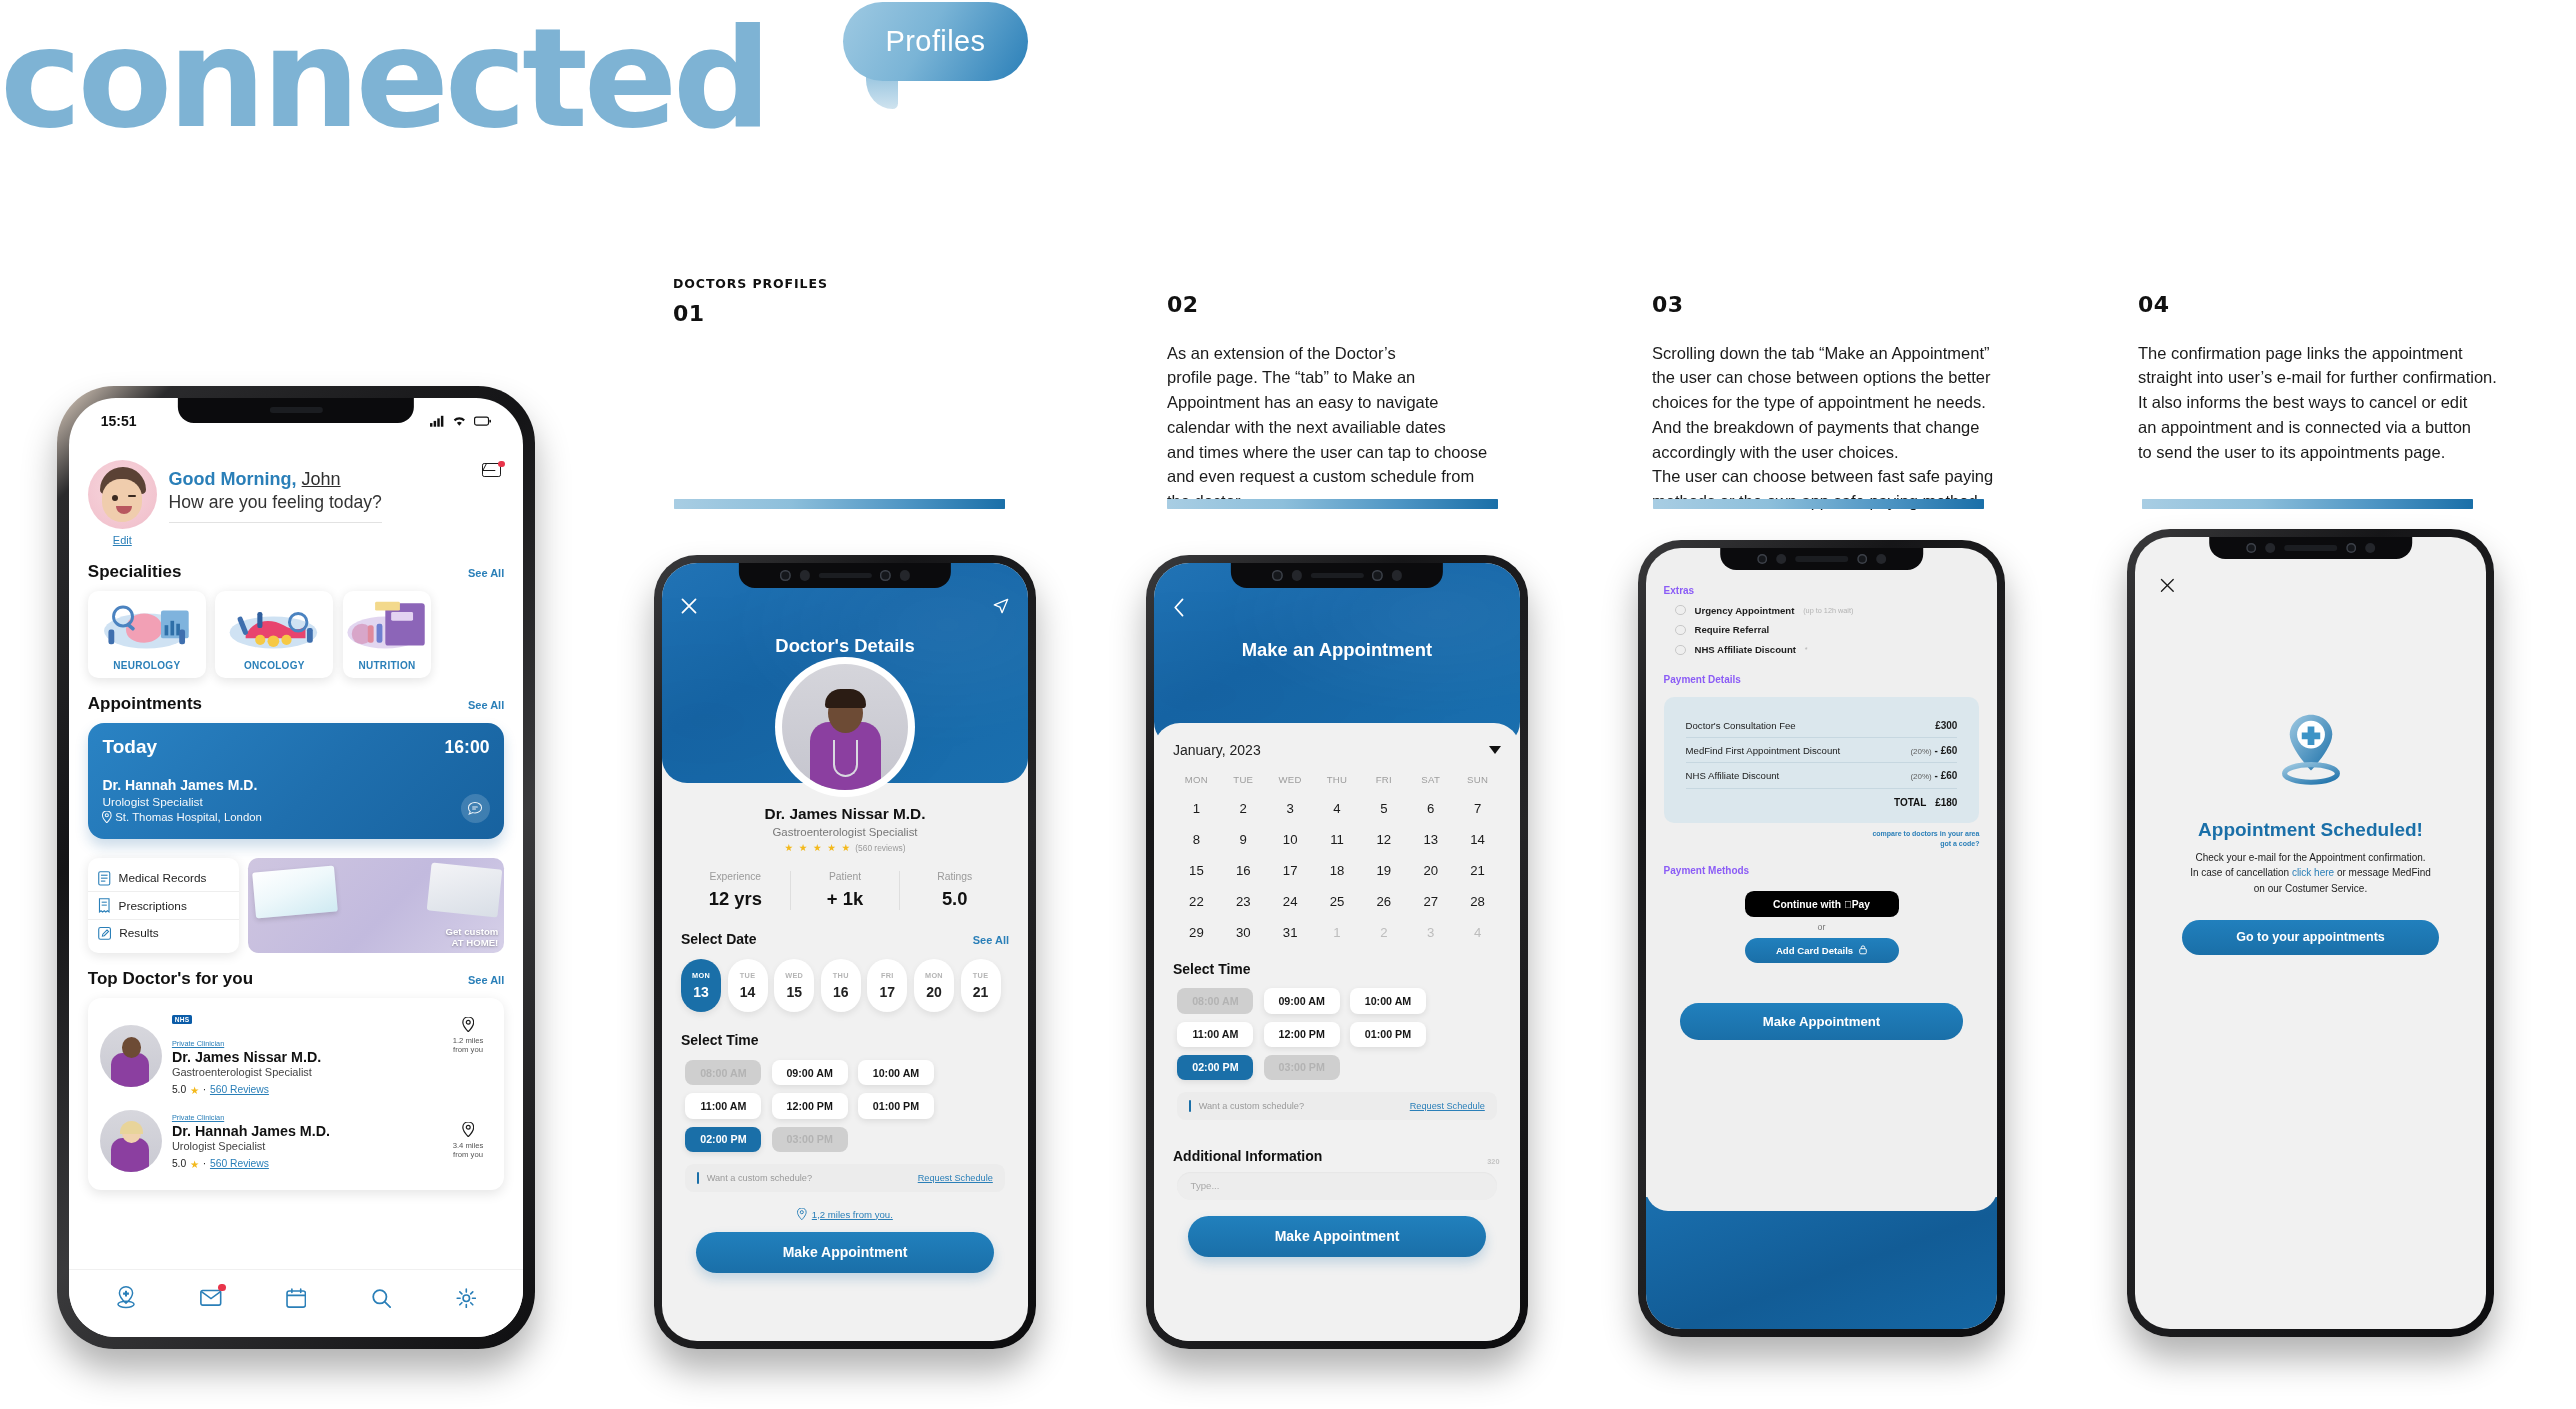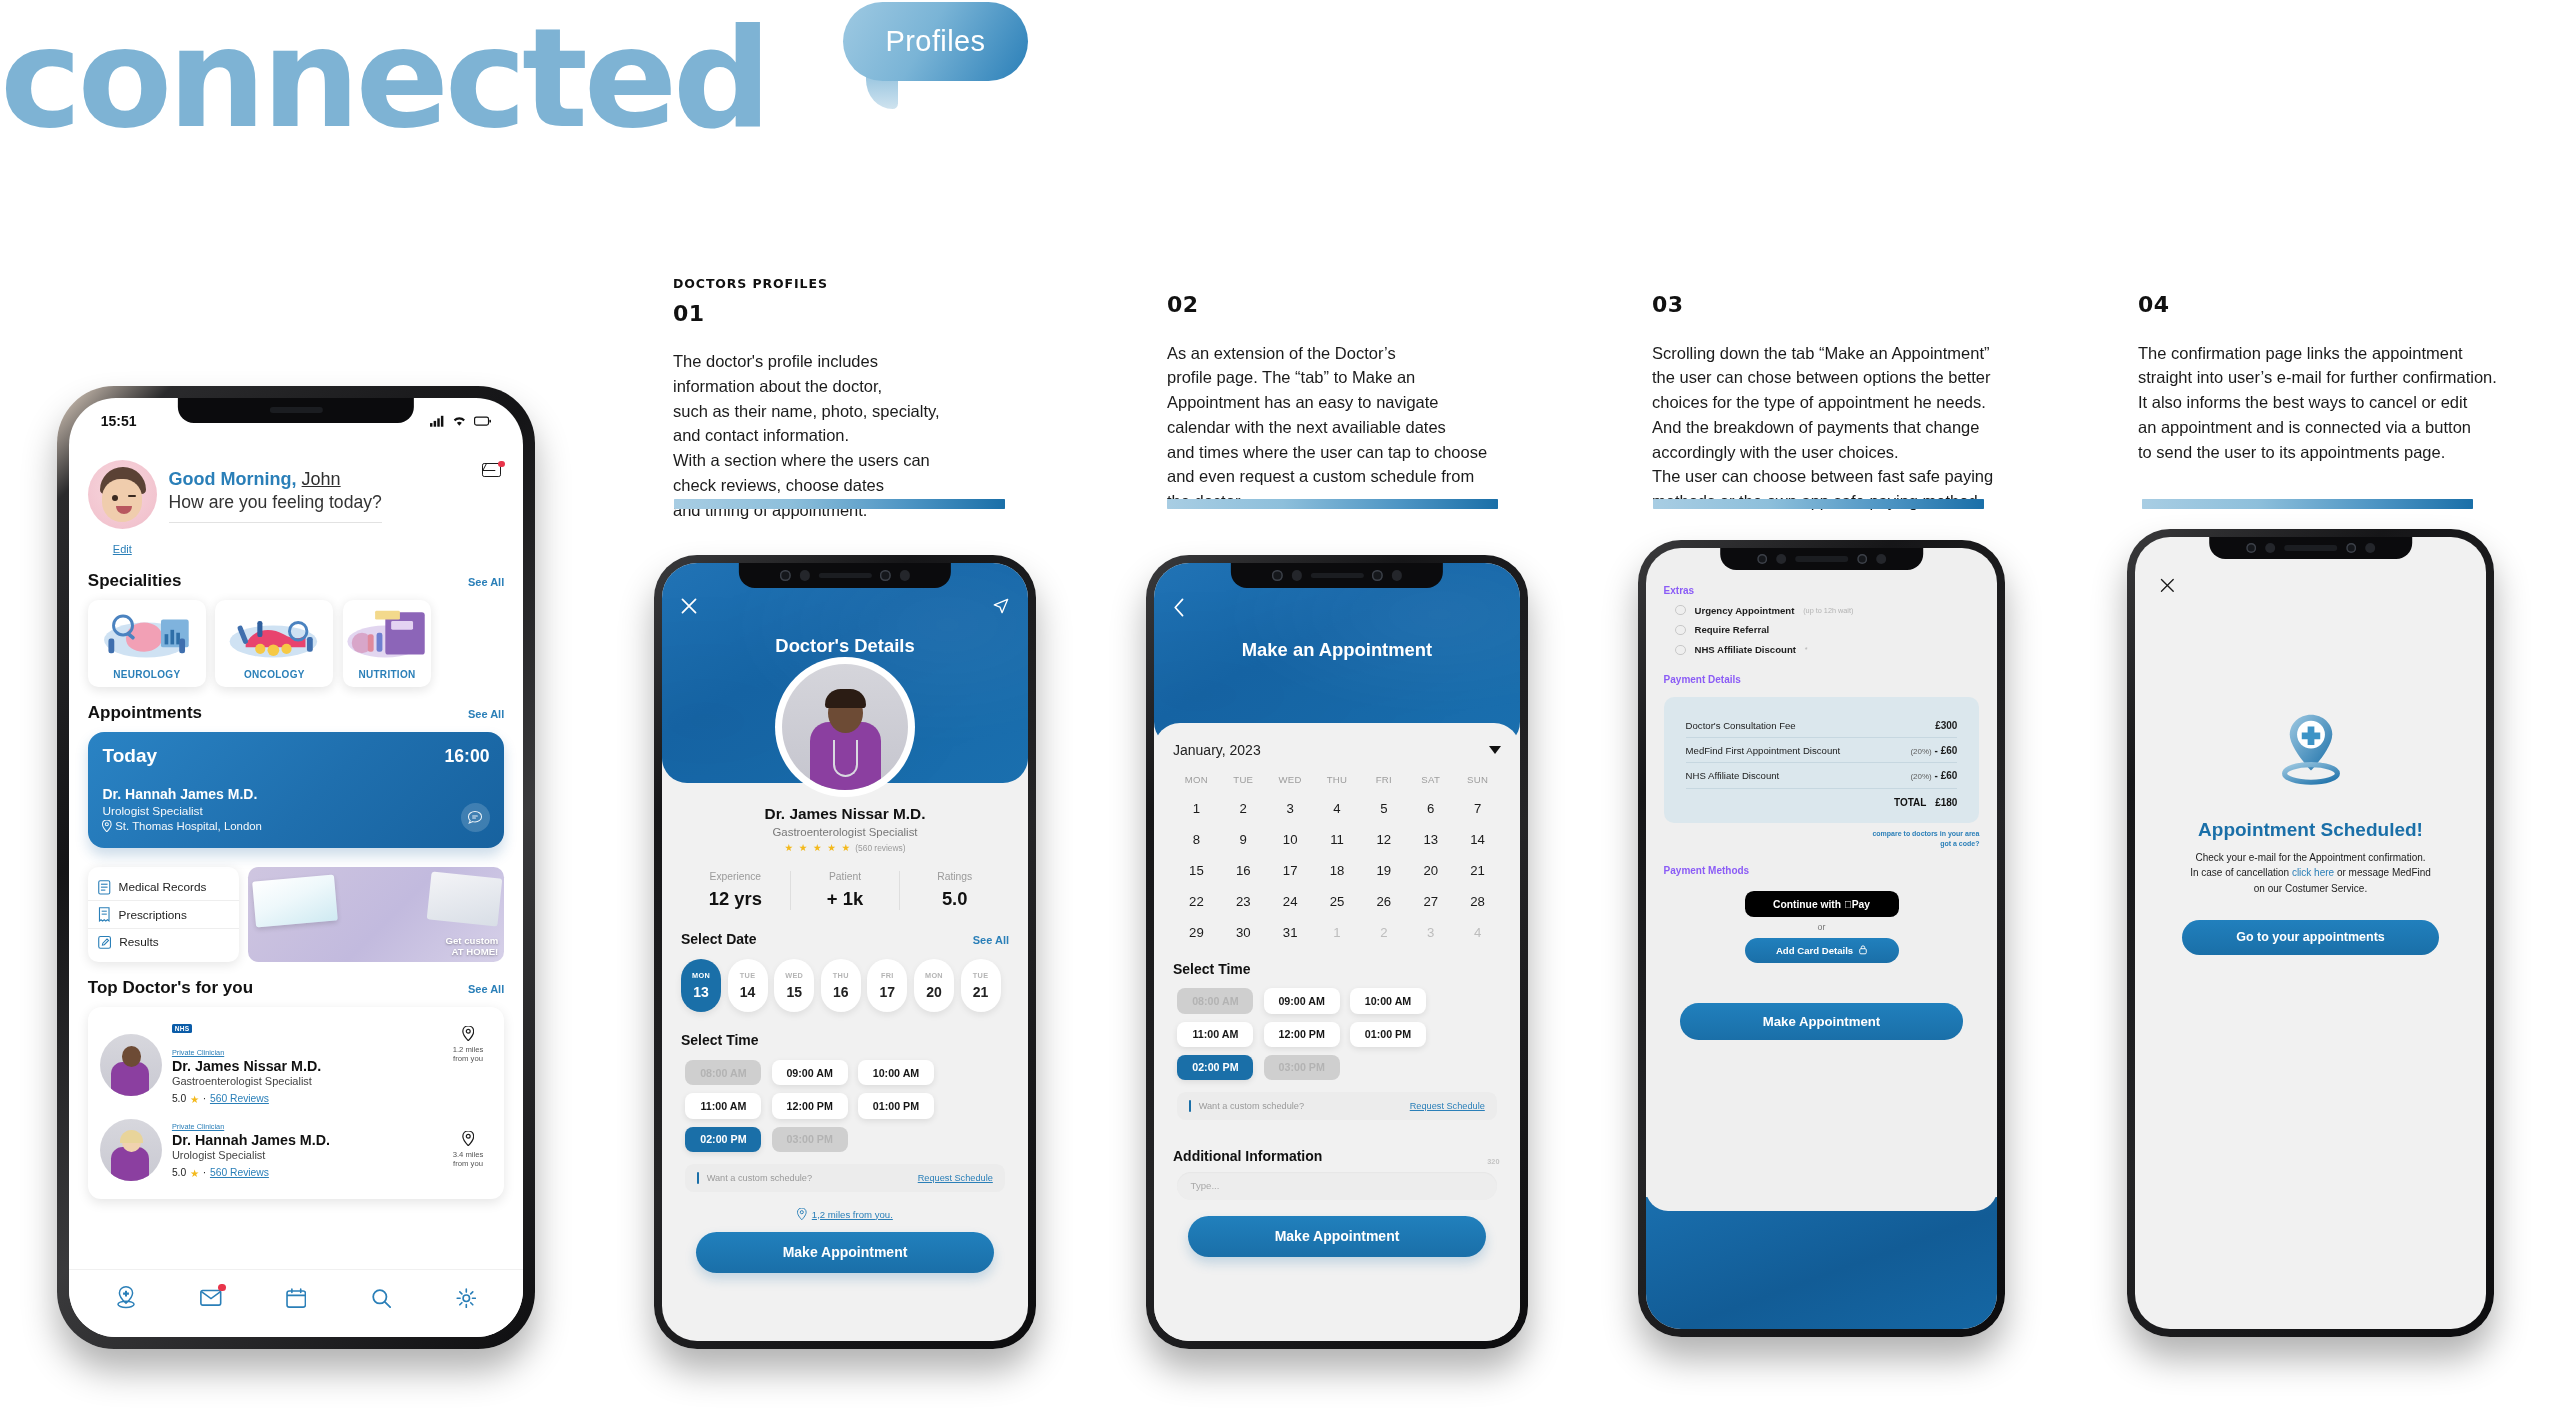--- a/index.html
+++ b/index.html
@@ -105,21 +105,21 @@
   }
   .avatar-big .hair { position:absolute; left:11.8px; top:7.3px; width:46px; height:26.5px;
     background:#5b4235; border-radius: 23.5px 23.5px 4.4px 4.4px; }
   .avatar-big .face { position:absolute; left:14.7px; top:19px; width:40px; height:43px;
     background:#f0cdad; border-radius: 19px 19px 20.6px 20.6px; }
   .avatar-big .eye { position:absolute; top:35px; width:5.9px; height:5.9px; border-radius:50%; background:#3a2a20; }
   .avatar-big .eye.l { left:24px; }
   .avatar-big .eye.r { left:40px; height:2.2px; width:8px; border-radius:1.5px; }
   .avatar-big .mouth { position:absolute; left:28px; top:46px; width:16px; height:8px;
     background:#b8575f; border-radius: 0 0 10.3px 10.3px; }
-  .edit-link { display:block; text-align:center; width:69px; margin-top: 14px;
+  .edit-link { display:block; text-align:center; width:69px; margin-top: 5px;
     font-size: 11px; color:#2a7fb8; text-decoration: underline; }
   .greet-text { padding-top: 8.8px; }
   .greet-line1 { font-size: 18px; font-weight: 700; color:#2a7fb8; }
   .greet-line1 .uname { color:#2f2f2f; font-weight:500; text-decoration: underline; }
   .greet-line2 { font-size: 17.6px; color:#333; margin-top: 2.2px; }
   .greet-rule { height:0.7px; background:#e2e2e2; margin-top: 8.8px; width: 100%; }
   .mail-badge { position:absolute; right: 1.5px; top: 2.9px; width: 20.6px; height: 16px; }
   .mail-badge .env { width:19px; height:14.7px; border:1.7px solid #1b1b1b; border-radius:2.2px; }
   .mail-badge .flap { position:absolute; left:1.5px; top:1.5px; width:12.5px; height:6.6px;
     border-left:1.7px solid #1b1b1b; border-bottom:1.7px solid #1b1b1b; transform: skewX(-28deg); }
@@ -383,27 +383,20 @@
 
   <div class="brand-title">connected</div>
   <div class="bubble-tail"></div>
   <div class="bubble">
     <span class="bubble-label">Profiles</span>
   </div>
 
   <div class="note" style="left:673px; top:276px;">
     <div class="kicker">DOCTORS PROFILES</div>
     <div class="num">01</div>
-    <div class="body">The doctor's profile includes
-information about the doctor,
-such as their name, photo, specialty,
-and contact information.
-With a section where the users can
-check reviews, choose dates
-and timing of appointment.</div>
   </div>
   <div class="note" style="left:1167px; top:292px;">
     <div class="num">02</div>
     <div class="body">As an extension of the Doctor’s
 profile page. The “tab” to Make an
 Appointment has an easy to navigate
 calendar with the next availiable dates
 and times where the user can tap to choose
 and even request a custom schedule from
 the doctor.</div>

